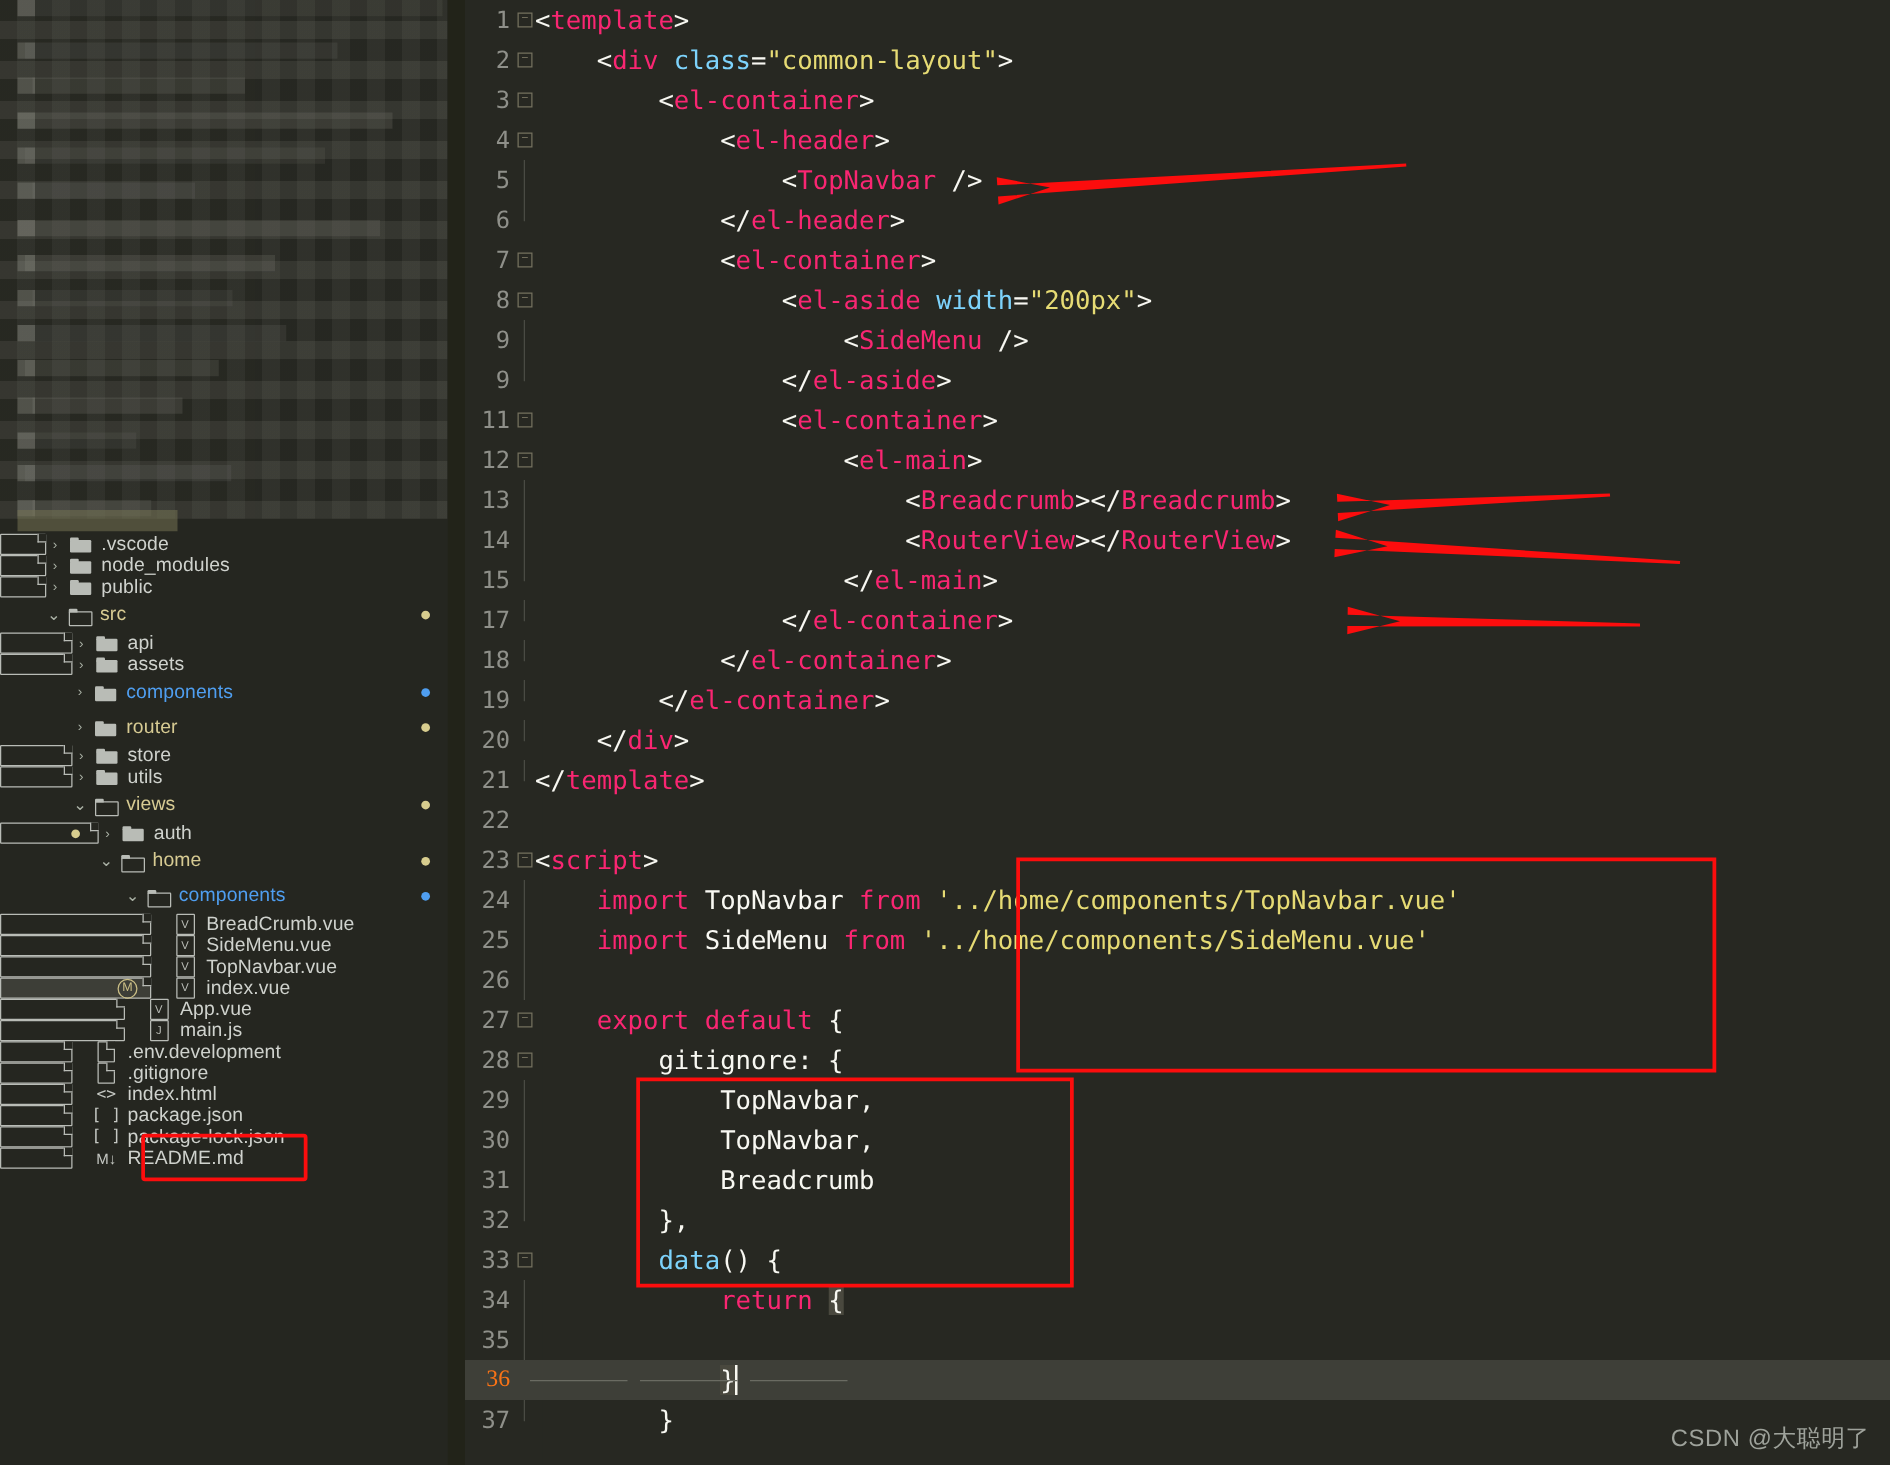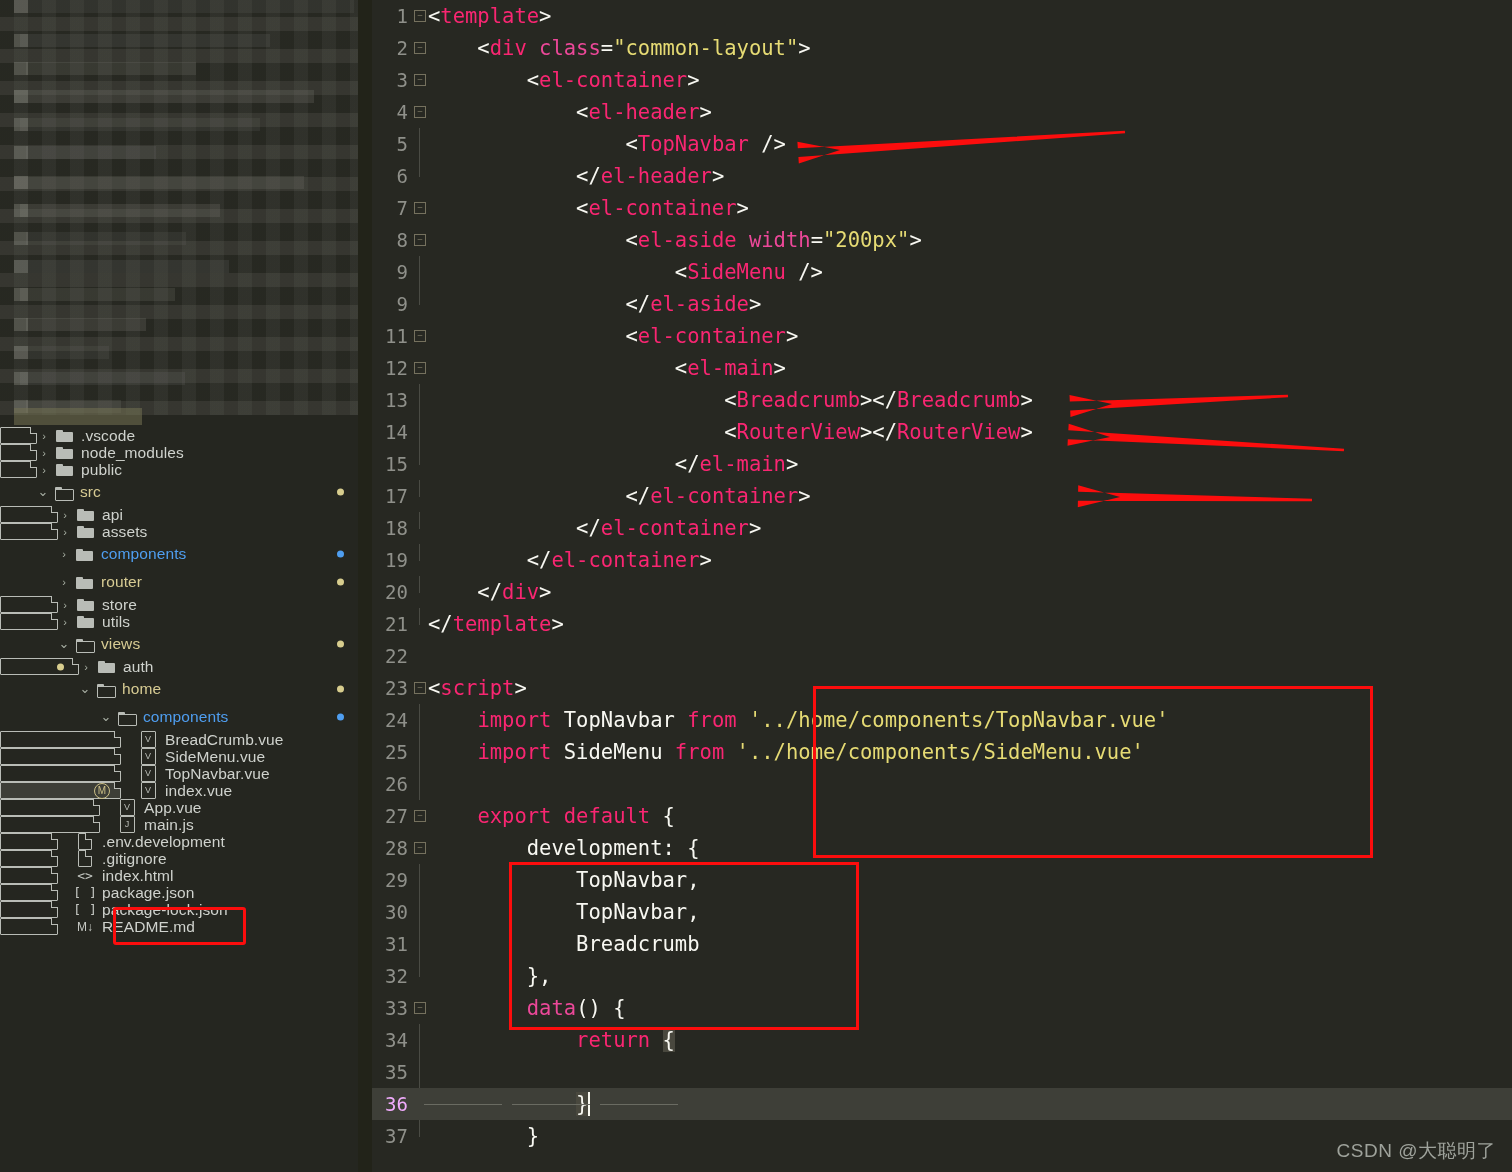--- a/index.html
+++ b/index.html
@@ -164,24 +164,24 @@
     color: #75715e; font-size: 9px; line-height: 9px; text-align: center;
     font-family: "DejaVu Sans Mono", monospace;
   }
   .ln .guide {
     position: absolute; left: 47px; top: 0; width: 1px; height: 32px;
     background: #4a4b44;
   }
   .ln .guide.half { height: 17px; }
   .ln .code { position: absolute; left: 56px; }
   .ln.cur { background: #3e3f38; }
-  .ln.cur .num { color: #f0abfc; }
+  .ln.cur .num { color: #f97316; font-family: Liberation Serif, serif; }
 
   .t  { color: #f92672; }  
-  .at { color: #ec4899; }  
+  .at { color: #7dd3fc; }  
   .st { color: #e6db74; }  
   .pl { color: #f8f8f2; }
 
   .caret {
     display: inline-block; width: 2px; height: 24px;
     background: #f8f8f0; vertical-align: -5px; margin-left: 0px;
   }
   .brmatch { background: #49483e; }
   .ws {
     position: absolute; height: 1px; background: #6a6b62; top: 50%;
@@ -461,21 +461,21 @@
         <div class="ln"><span class="num">18</span><span class="guide half"></span><span class="code"><span class="pl">            &lt;/</span><span class="t">el-container</span><span class="pl">&gt;</span></span></div>
         <div class="ln"><span class="num">19</span><span class="guide half"></span><span class="code"><span class="pl">        &lt;/</span><span class="t">el-container</span><span class="pl">&gt;</span></span></div>
         <div class="ln"><span class="num">20</span><span class="guide half"></span><span class="code"><span class="pl">    &lt;/</span><span class="t">div</span><span class="pl">&gt;</span></span></div>
         <div class="ln"><span class="num">21</span><span class="guide half"></span><span class="code"><span class="pl">&lt;/</span><span class="t">template</span><span class="pl">&gt;</span></span></div>
         <div class="ln"><span class="num">22</span><span class="code"></span></div>
         <div class="ln"><span class="num">23</span><span class="fold">−</span><span class="code"><span class="pl">&lt;</span><span class="t">script</span><span class="pl">&gt;</span></span></div>
         <div class="ln"><span class="num">24</span><span class="guide"></span><span class="code"><span class="pl">    </span><span class="t">import</span><span class="pl"> TopNavbar </span><span class="t">from</span><span class="pl"> </span><span class="st">'../home/components/TopNavbar.vue'</span></span></div>
         <div class="ln"><span class="num">25</span><span class="guide"></span><span class="code"><span class="pl">    </span><span class="t">import</span><span class="pl"> SideMenu </span><span class="t">from</span><span class="pl"> </span><span class="st">'../home/components/SideMenu.vue'</span></span></div>
         <div class="ln"><span class="num">26</span><span class="guide"></span></div>
         <div class="ln"><span class="num">27</span><span class="fold">−</span><span class="code"><span class="pl">    </span><span class="t">export</span><span class="pl"> </span><span class="t">default</span><span class="pl"> {</span></span></div>
-        <div class="ln"><span class="num">28</span><span class="fold">−</span><span class="code"><span class="pl">        development: {</span></span></div>
+        <div class="ln"><span class="num">28</span><span class="fold">−</span><span class="code"><span class="pl">        gitignore: {</span></span></div>
         <div class="ln"><span class="num">29</span><span class="guide"></span><span class="code"><span class="pl">            TopNavbar,</span></span></div>
         <div class="ln"><span class="num">30</span><span class="guide"></span><span class="code"><span class="pl">            TopNavbar,</span></span></div>
         <div class="ln"><span class="num">31</span><span class="guide"></span><span class="code"><span class="pl">            Breadcrumb</span></span></div>
         <div class="ln"><span class="num">32</span><span class="guide half"></span><span class="code"><span class="pl">        },</span></span></div>
         <div class="ln"><span class="num">33</span><span class="fold">−</span><span class="code"><span class="pl">        </span><span class="at">data</span><span class="pl">() {</span></span></div>
         <div class="ln"><span class="num">34</span><span class="guide"></span><span class="code"><span class="pl">            </span><span class="t">return</span><span class="pl"> </span><span class="pl brmatch">{</span></span></div>
         <div class="ln"><span class="num">35</span><span class="guide"></span><span class="code"></span></div>
         <div class="ln cur"><span class="num">36</span><span class="code"><span class="pl">            </span><span class="pl brmatch">}</span><span class="caret"></span></span><span class="ws" style="left: 52px; width: 78px;"></span><span class="ws" style="left: 140px; width: 78px;"></span><span class="ws" style="left: 228px; width: 78px;"></span></div>
         <div class="ln"><span class="num">37</span><span class="guide half"></span><span class="code"><span class="pl">        }</span></span></div>
       </div>

